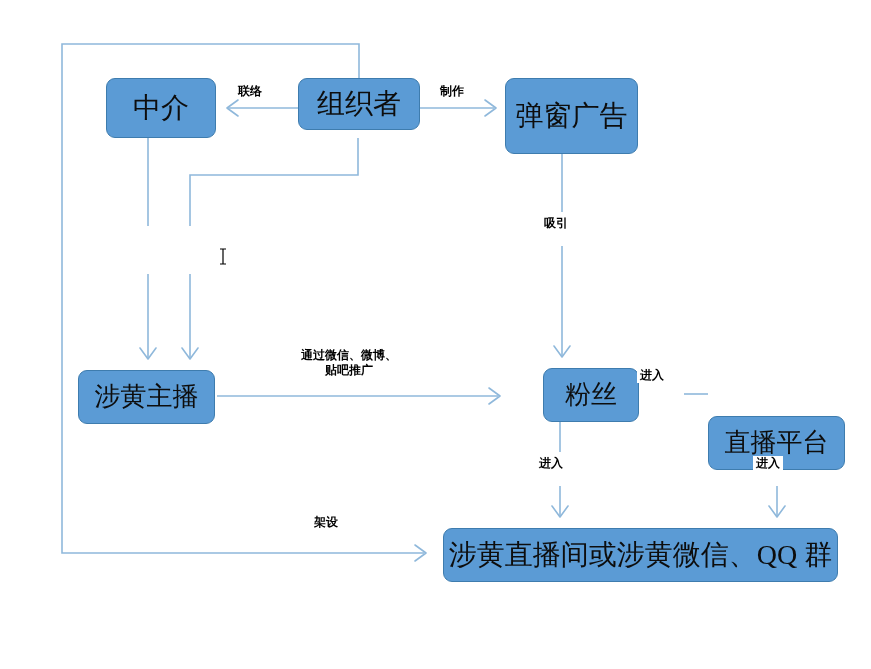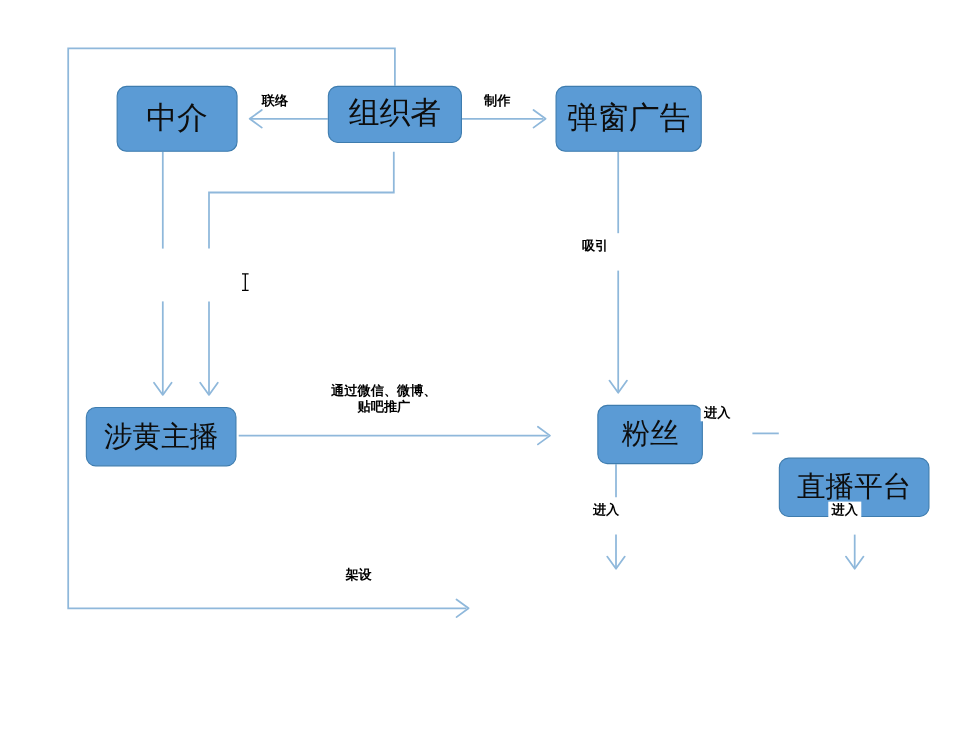--- a/index.html
+++ b/index.html
@@ -110,42 +110,45 @@
   </svg>
 
   <div class="node" style="left:106px; top:78px; width:110px; height:60px; font-size:28px;">
     <span>中介</span>
   </div>
 
   <div class="node" style="left:298px; top:78px; width:122px; height:52px; font-size:28px;">
     <span>组织者</span>
   </div>
 
-  <div class="node" style="left:505px; top:78px; width:133px; height:60px; font-size:28px;text-align:right;">
+  <div class="node" style="left:505px; top:78px; width:133px; height:76px; font-size:28px;text-align:right;">
     <span>弹窗广告</span>
   </div>
 
   <div class="node" style="left:78px; top:370px; width:137px; height:54px; font-size:26px;">
     <span>涉黄主播</span>
   </div>
 
   <div class="node" style="left:512px; top:368px; width:96px; height:54px; font-size:26px;margin-left:31px;">
     <span>粉丝</span>
   </div>
 
   <div class="node" style="left:708px; top:368px; width:137px; height:54px; font-size:26px;margin-top:48px;">
     <span>直播平台</span>
   </div>
 
+  <div class="node" style="left:443px; top:528px; width:395px; height:54px; font-size:28px;">
+    <span>涉黄直播间或涉黄微信、QQ 群</span>
+  </div>
 
   <div class="edge-label" style="left:235px; top:84px;">联络</div>
 
   <div class="edge-label" style="left:437px; top:84px;">制作</div>
 
-  <div class="edge-label" style="left:526px; top:216px;">吸引</div>
+  <div class="edge-label" style="left:541px; top:216px;">吸引</div>
 
 
   <div class="edge-label two-line" style="left:272px; top:348px; width:148px; white-space:pre-line;">通过微信、微博、
 贴吧推广</div>
 
   <div class="edge-label" style="left:637px; top:368px;">进入</div>
 
   <div class="edge-label" style="left:536px; top:456px;">进入</div>
 
   <div class="edge-label" style="left:753px; top:456px;">进入</div>

